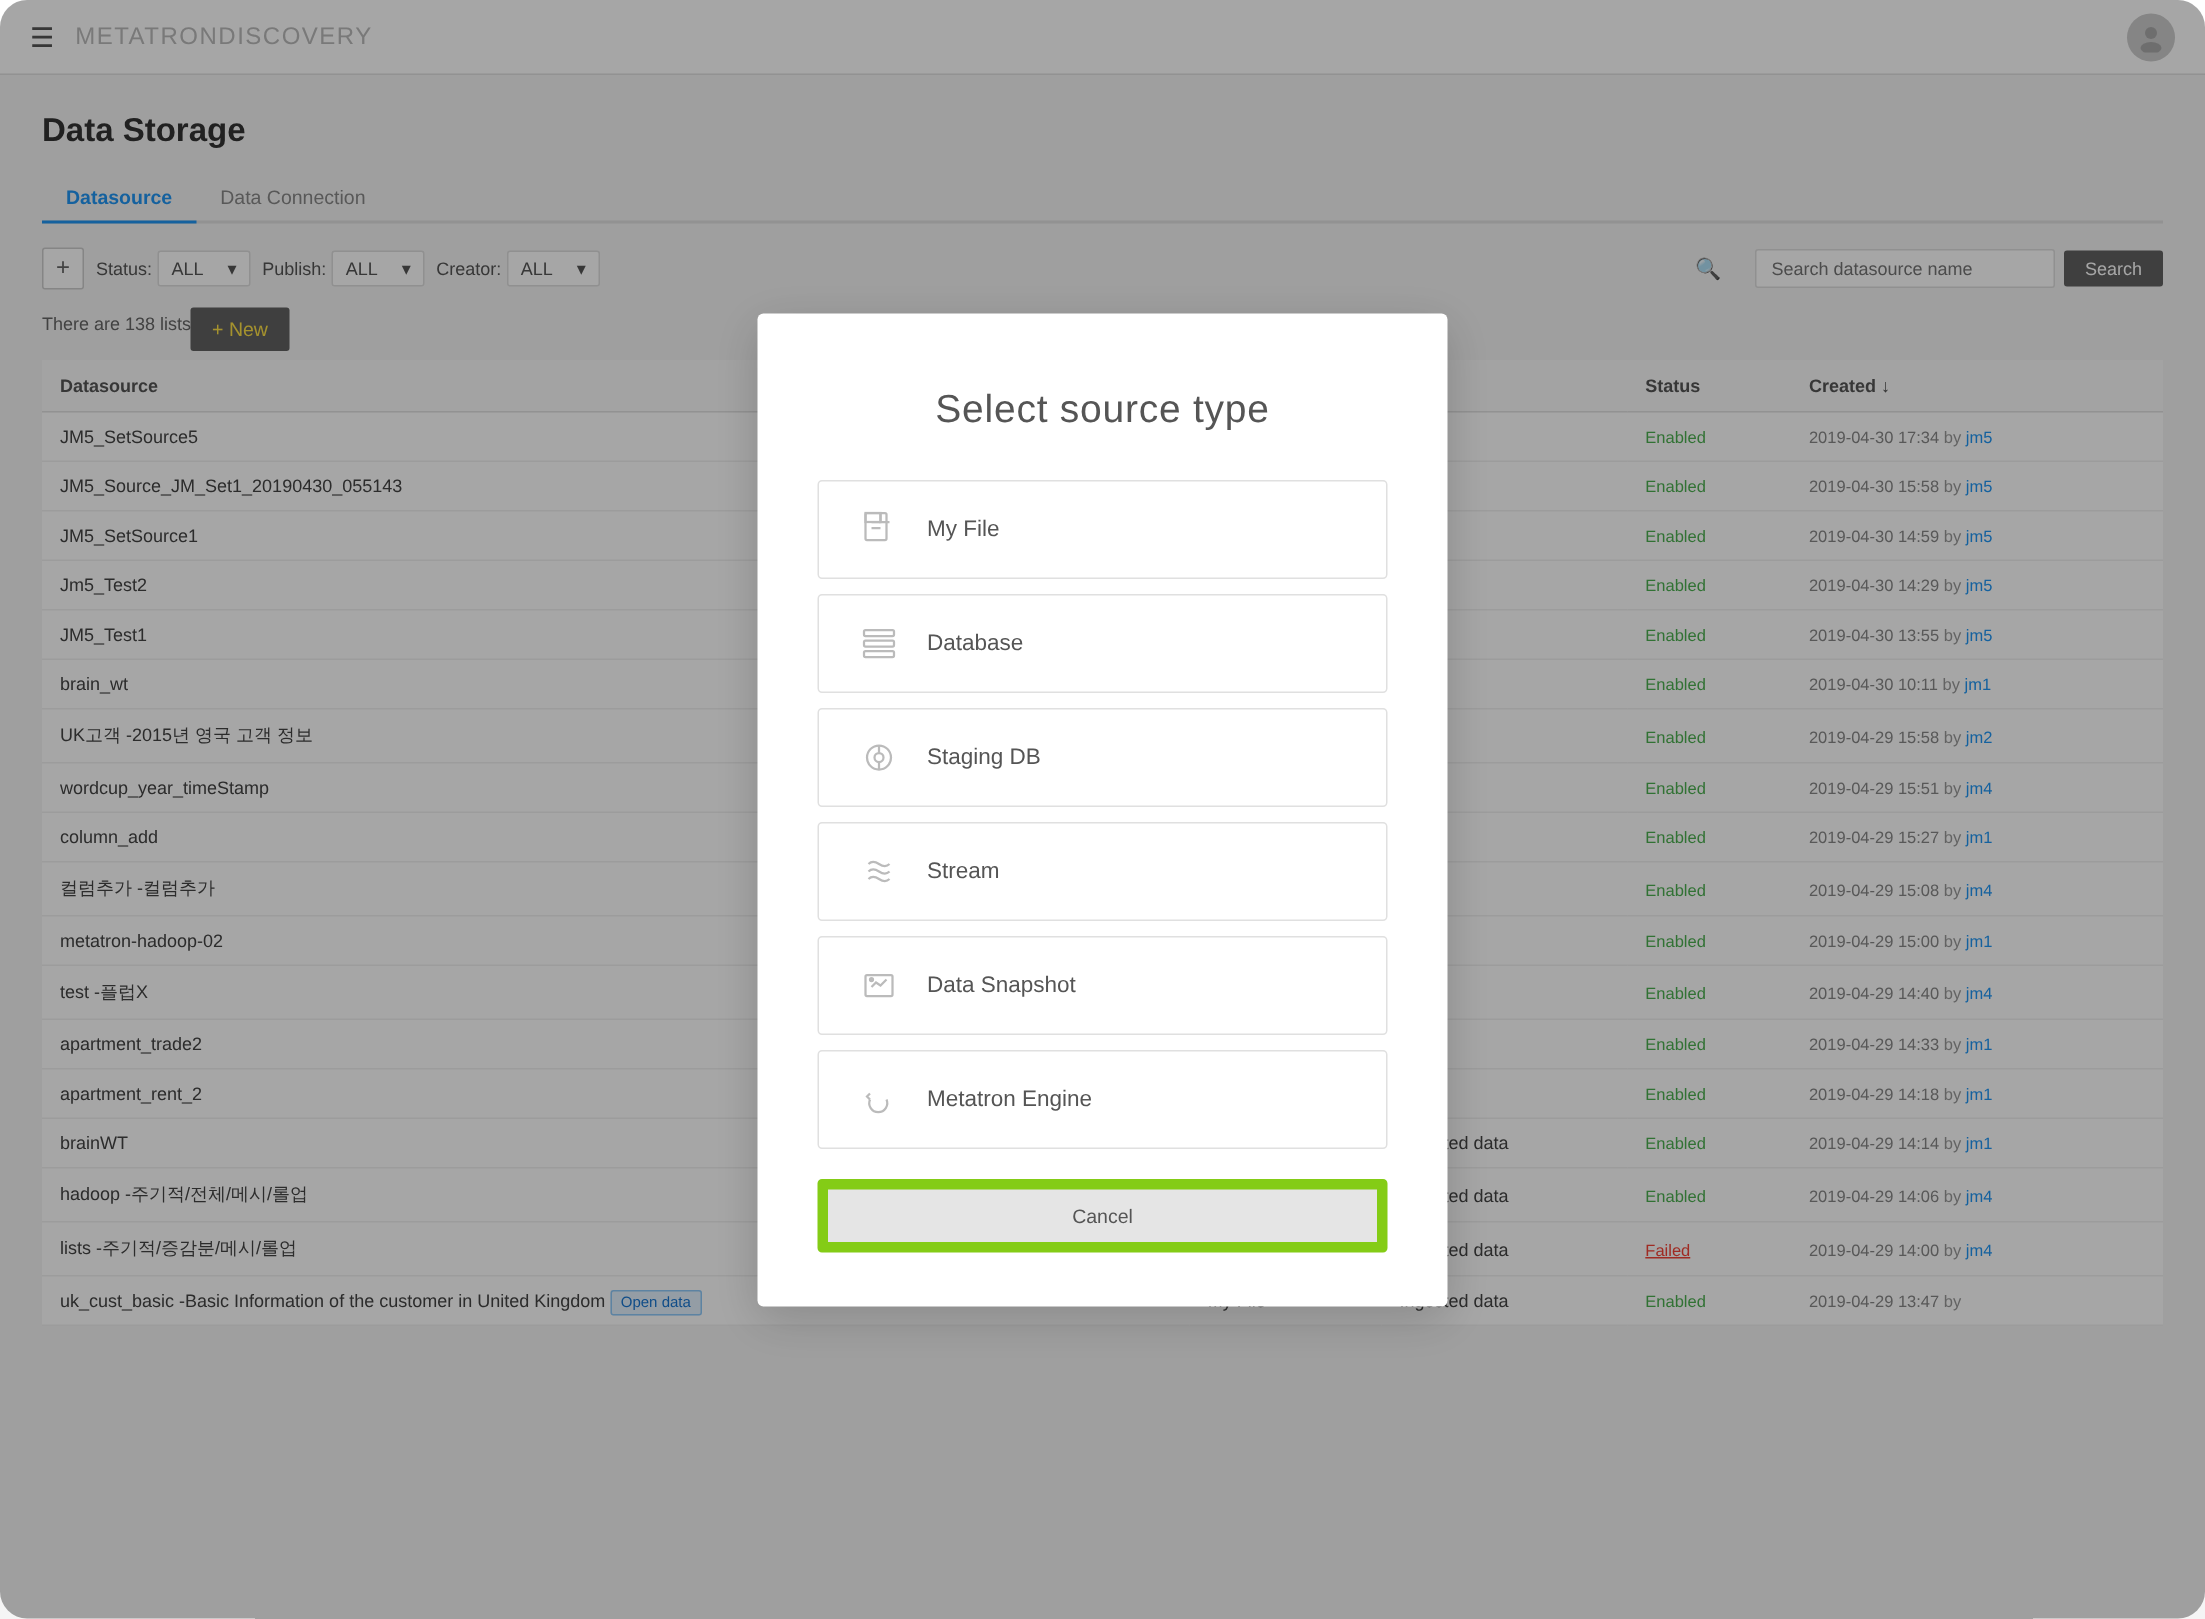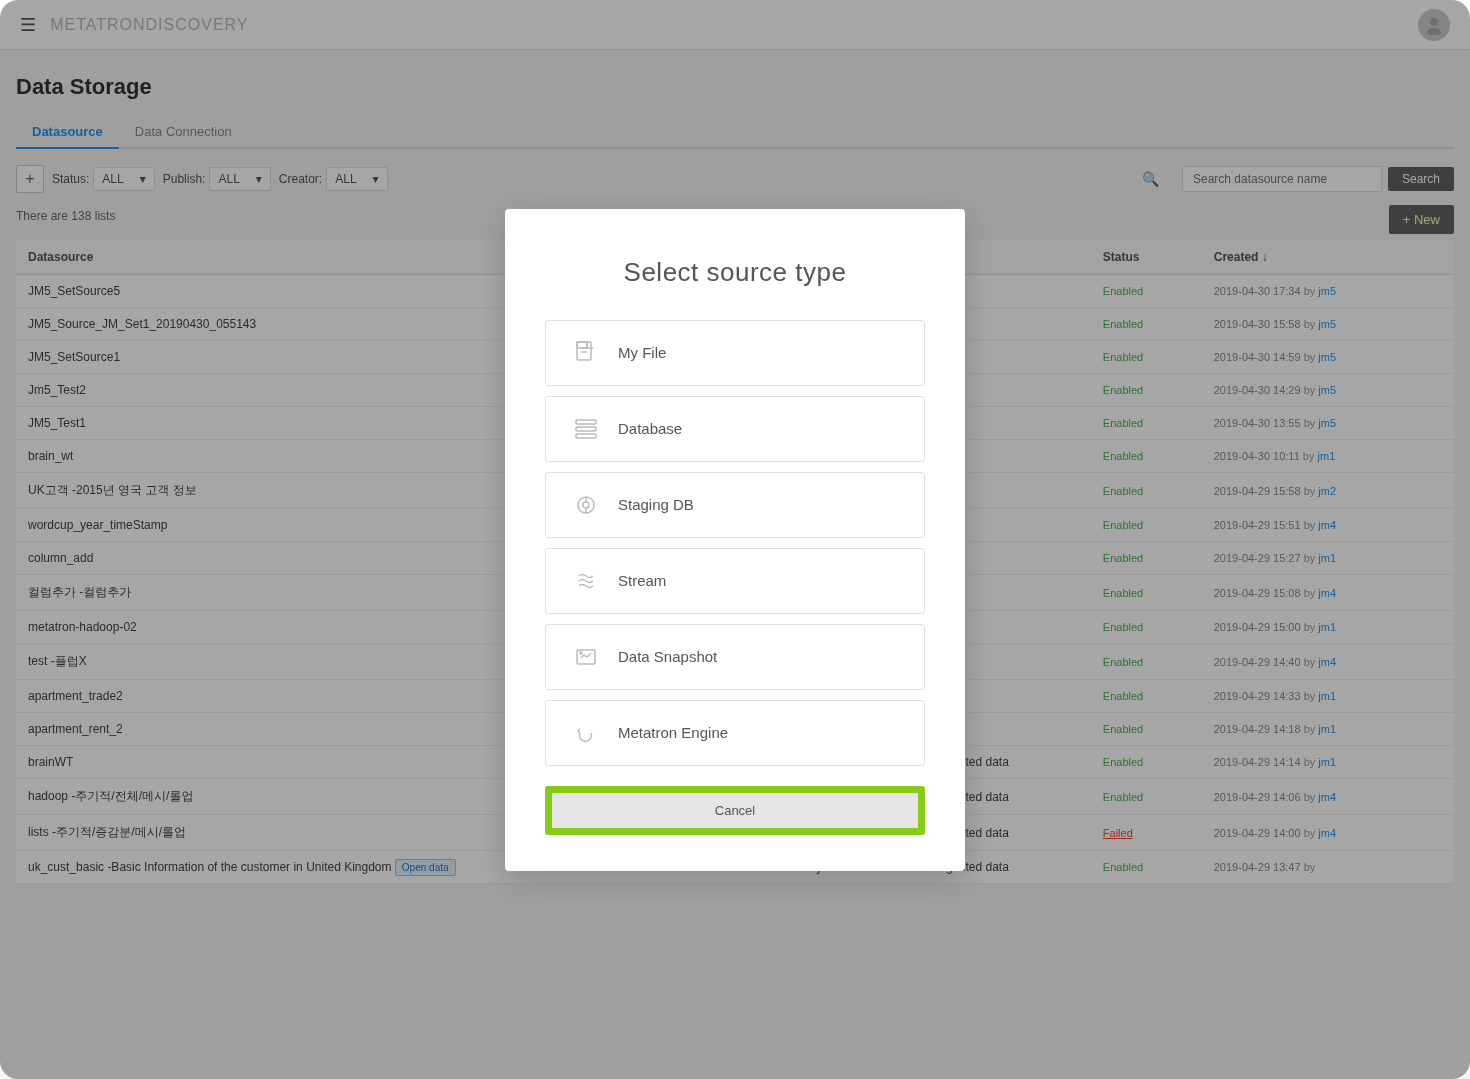--- a/index.html
+++ b/index.html
@@ -22,21 +22,21 @@
     .brand span { color: #bbb; font-weight: 400; }
     .avatar {
       width: 32px; height: 32px; border-radius: 50%; background: #ccc;
       margin-left: auto; display: flex; align-items: center; justify-content: center;
       color: #fff; font-size: 14px;
     }
 
     
     .main-content {
       margin-top: 50px;
-      padding: 24px 16px;
+      padding: 24px 28px;
     }
 
     .page-title {
       font-size: 22px;
       font-weight: 600;
       color: #333;
       margin-bottom: 16px;
     }
 
     
@@ -103,21 +103,21 @@
       padding: 9px 12px; border-bottom: 1px solid #f0f0f0;
       font-size: 12px; color: #444;
     }
     .status-enabled { color: #4caf50; font-size: 11px; }
     .status-failed { color: #f44336; font-size: 11px; text-decoration: underline; }
     .created-info { color: #888; font-size: 11px; }
     .by-user { color: #2196f3; }
 
     
     .new-btn {
-      background: #616161; color: #fef9c3; border: none; padding: 7px 14px;
+      background: #616161; color: #fde047; border: none; padding: 7px 14px;
       border-radius: 2px; cursor: pointer; font-size: 13px;
       display: flex; align-items: center; gap: 6px;
     }
 
     
     .modal-overlay {
       position: fixed;
       top: 0; left: 0; right: 0; bottom: 0;
       background: rgba(0,0,0,0.35);
       z-index: 200;
@@ -228,21 +228,21 @@
         <span>▾</span>
       </div>
     </div>
     <div class="search-area">
       <span style="color:#aaa;font-size:14px;">🔍</span>
       <input class="search-input" type="text" placeholder="Search datasource name" style="">
       <button class="search-btn">Search</button>
     </div>
   </div>
 
-  <div style="display:flex;align-items:center;justify-content:space-between;margin-bottom:6px;">
+  <div style="display:flex;align-items:center;margin-bottom:6px;">
     <div class="list-count">There are 138 lists</div>
     <button class="new-btn">+ New</button>
   </div>
 
   <table class="data-table">
     <thead>
       <tr>
         <th>Datasource</th>
         <th></th>
         <th></th>

